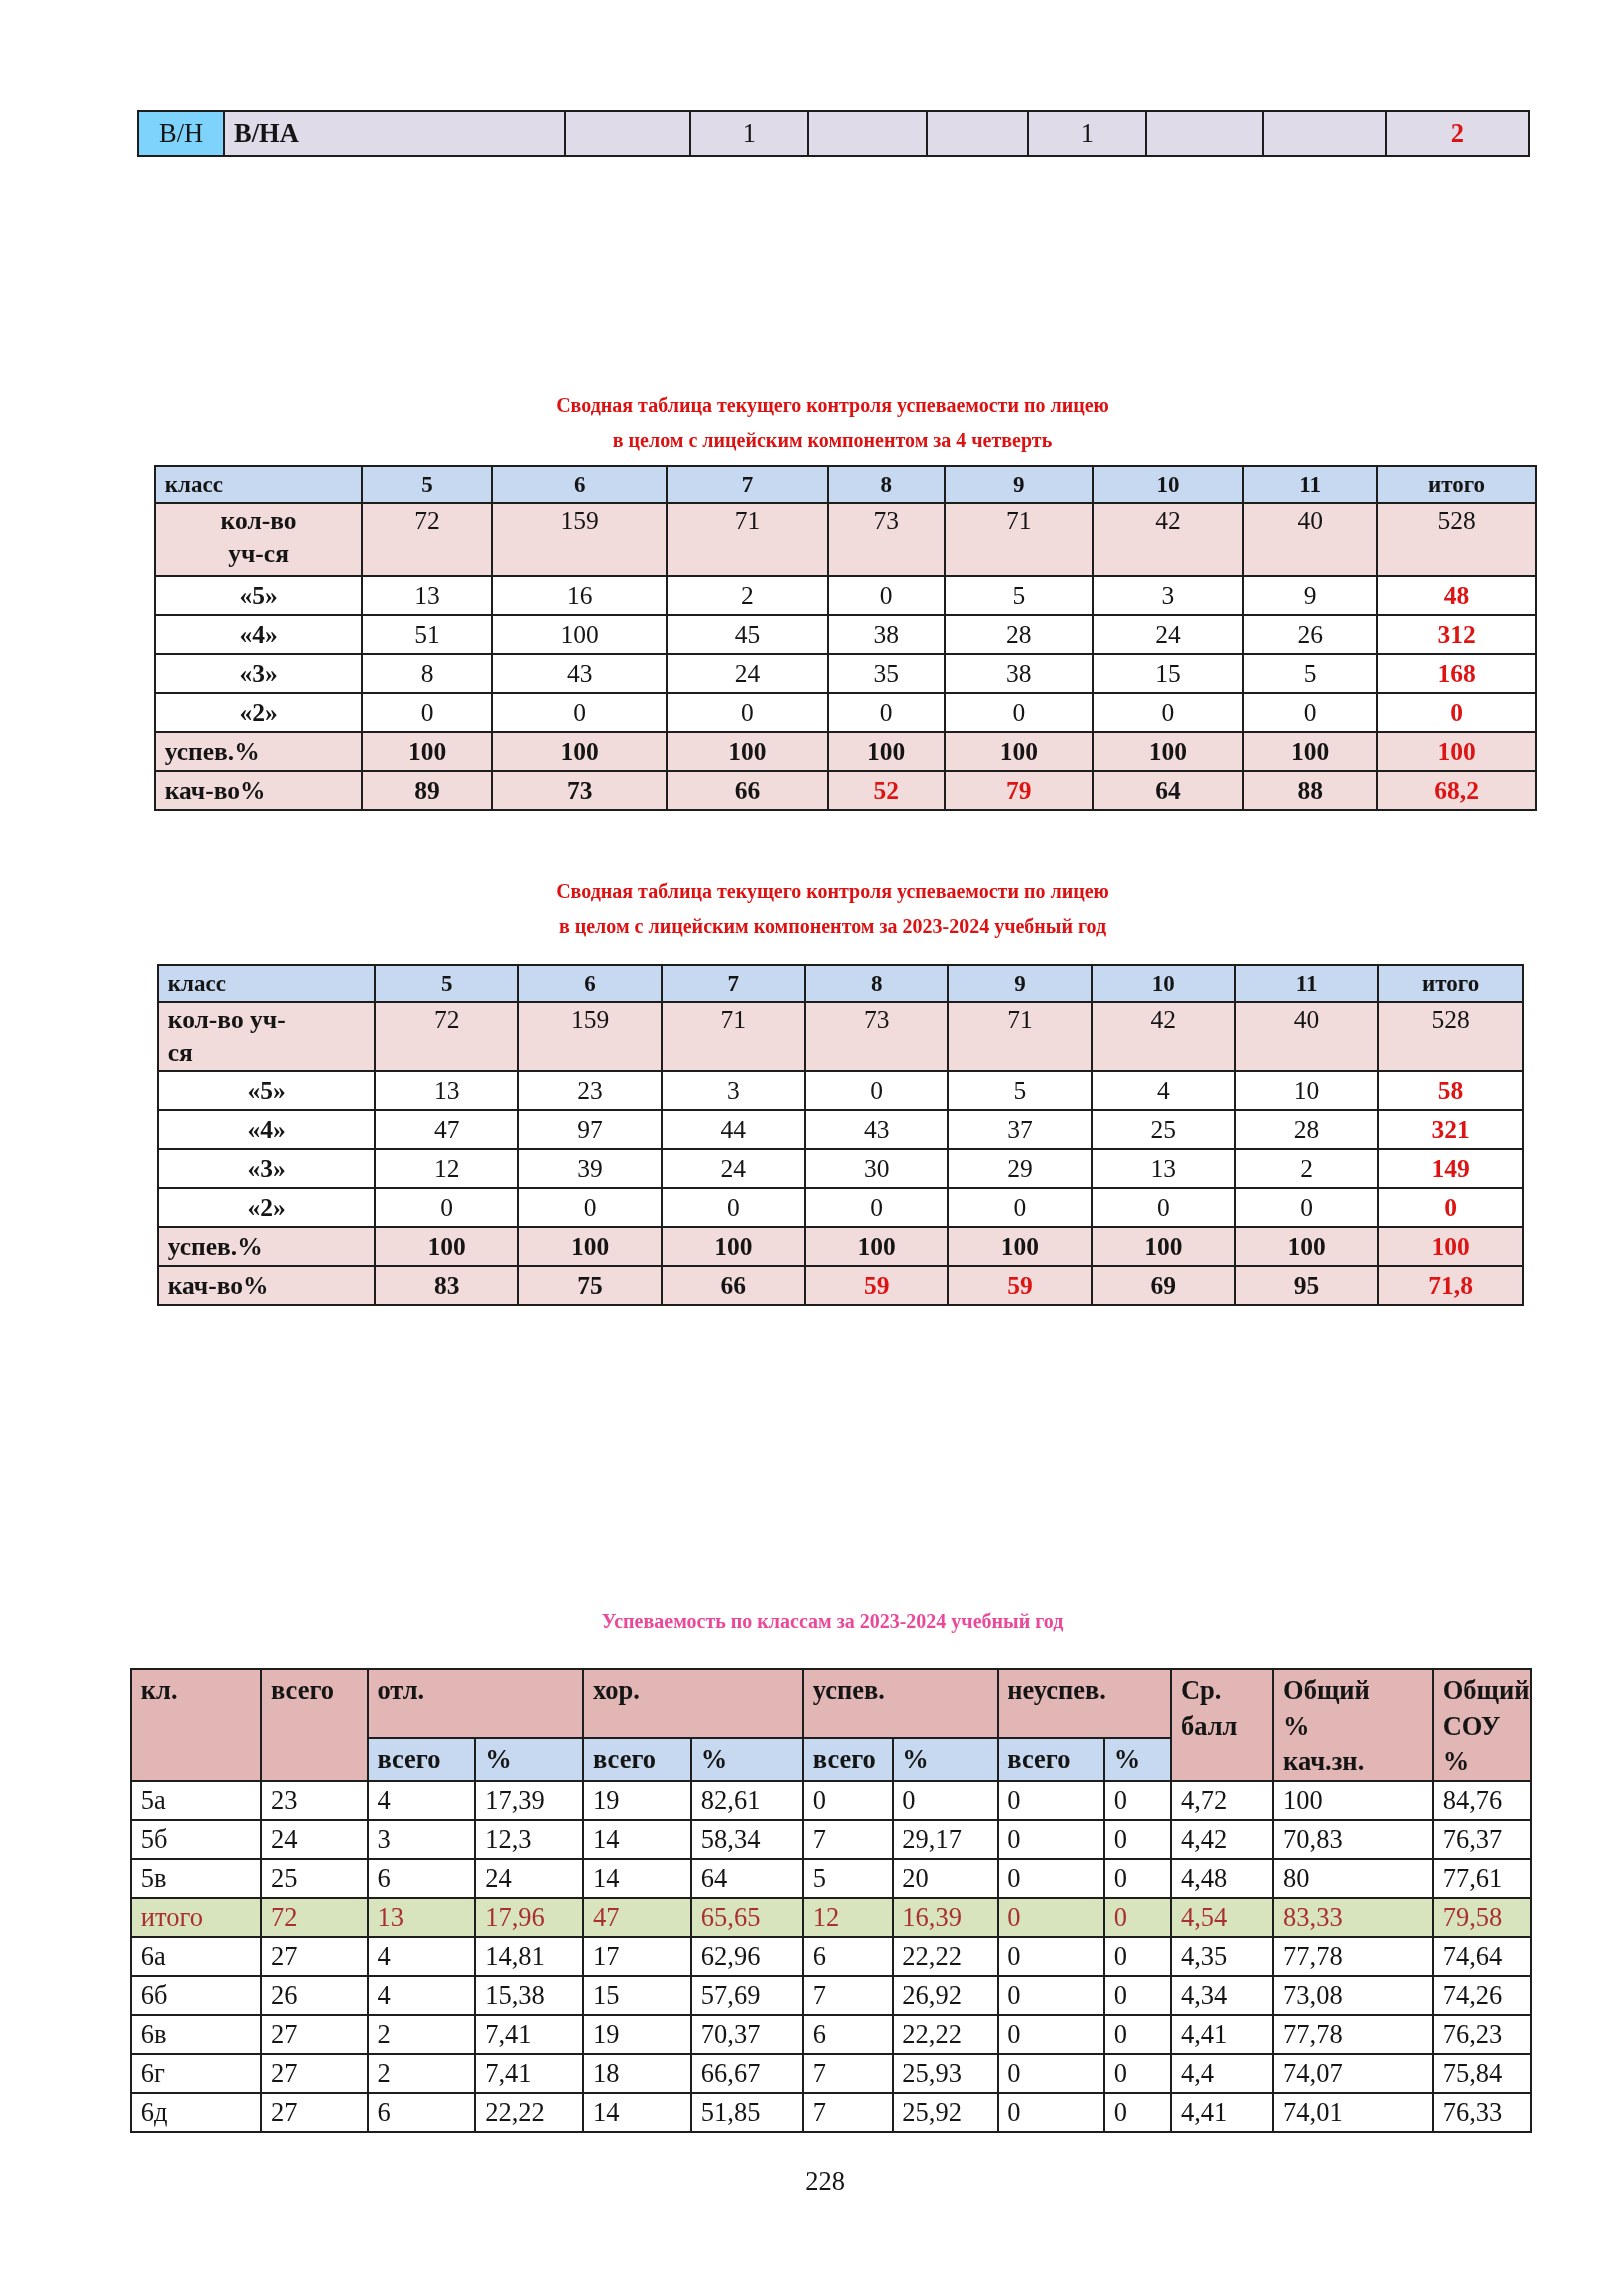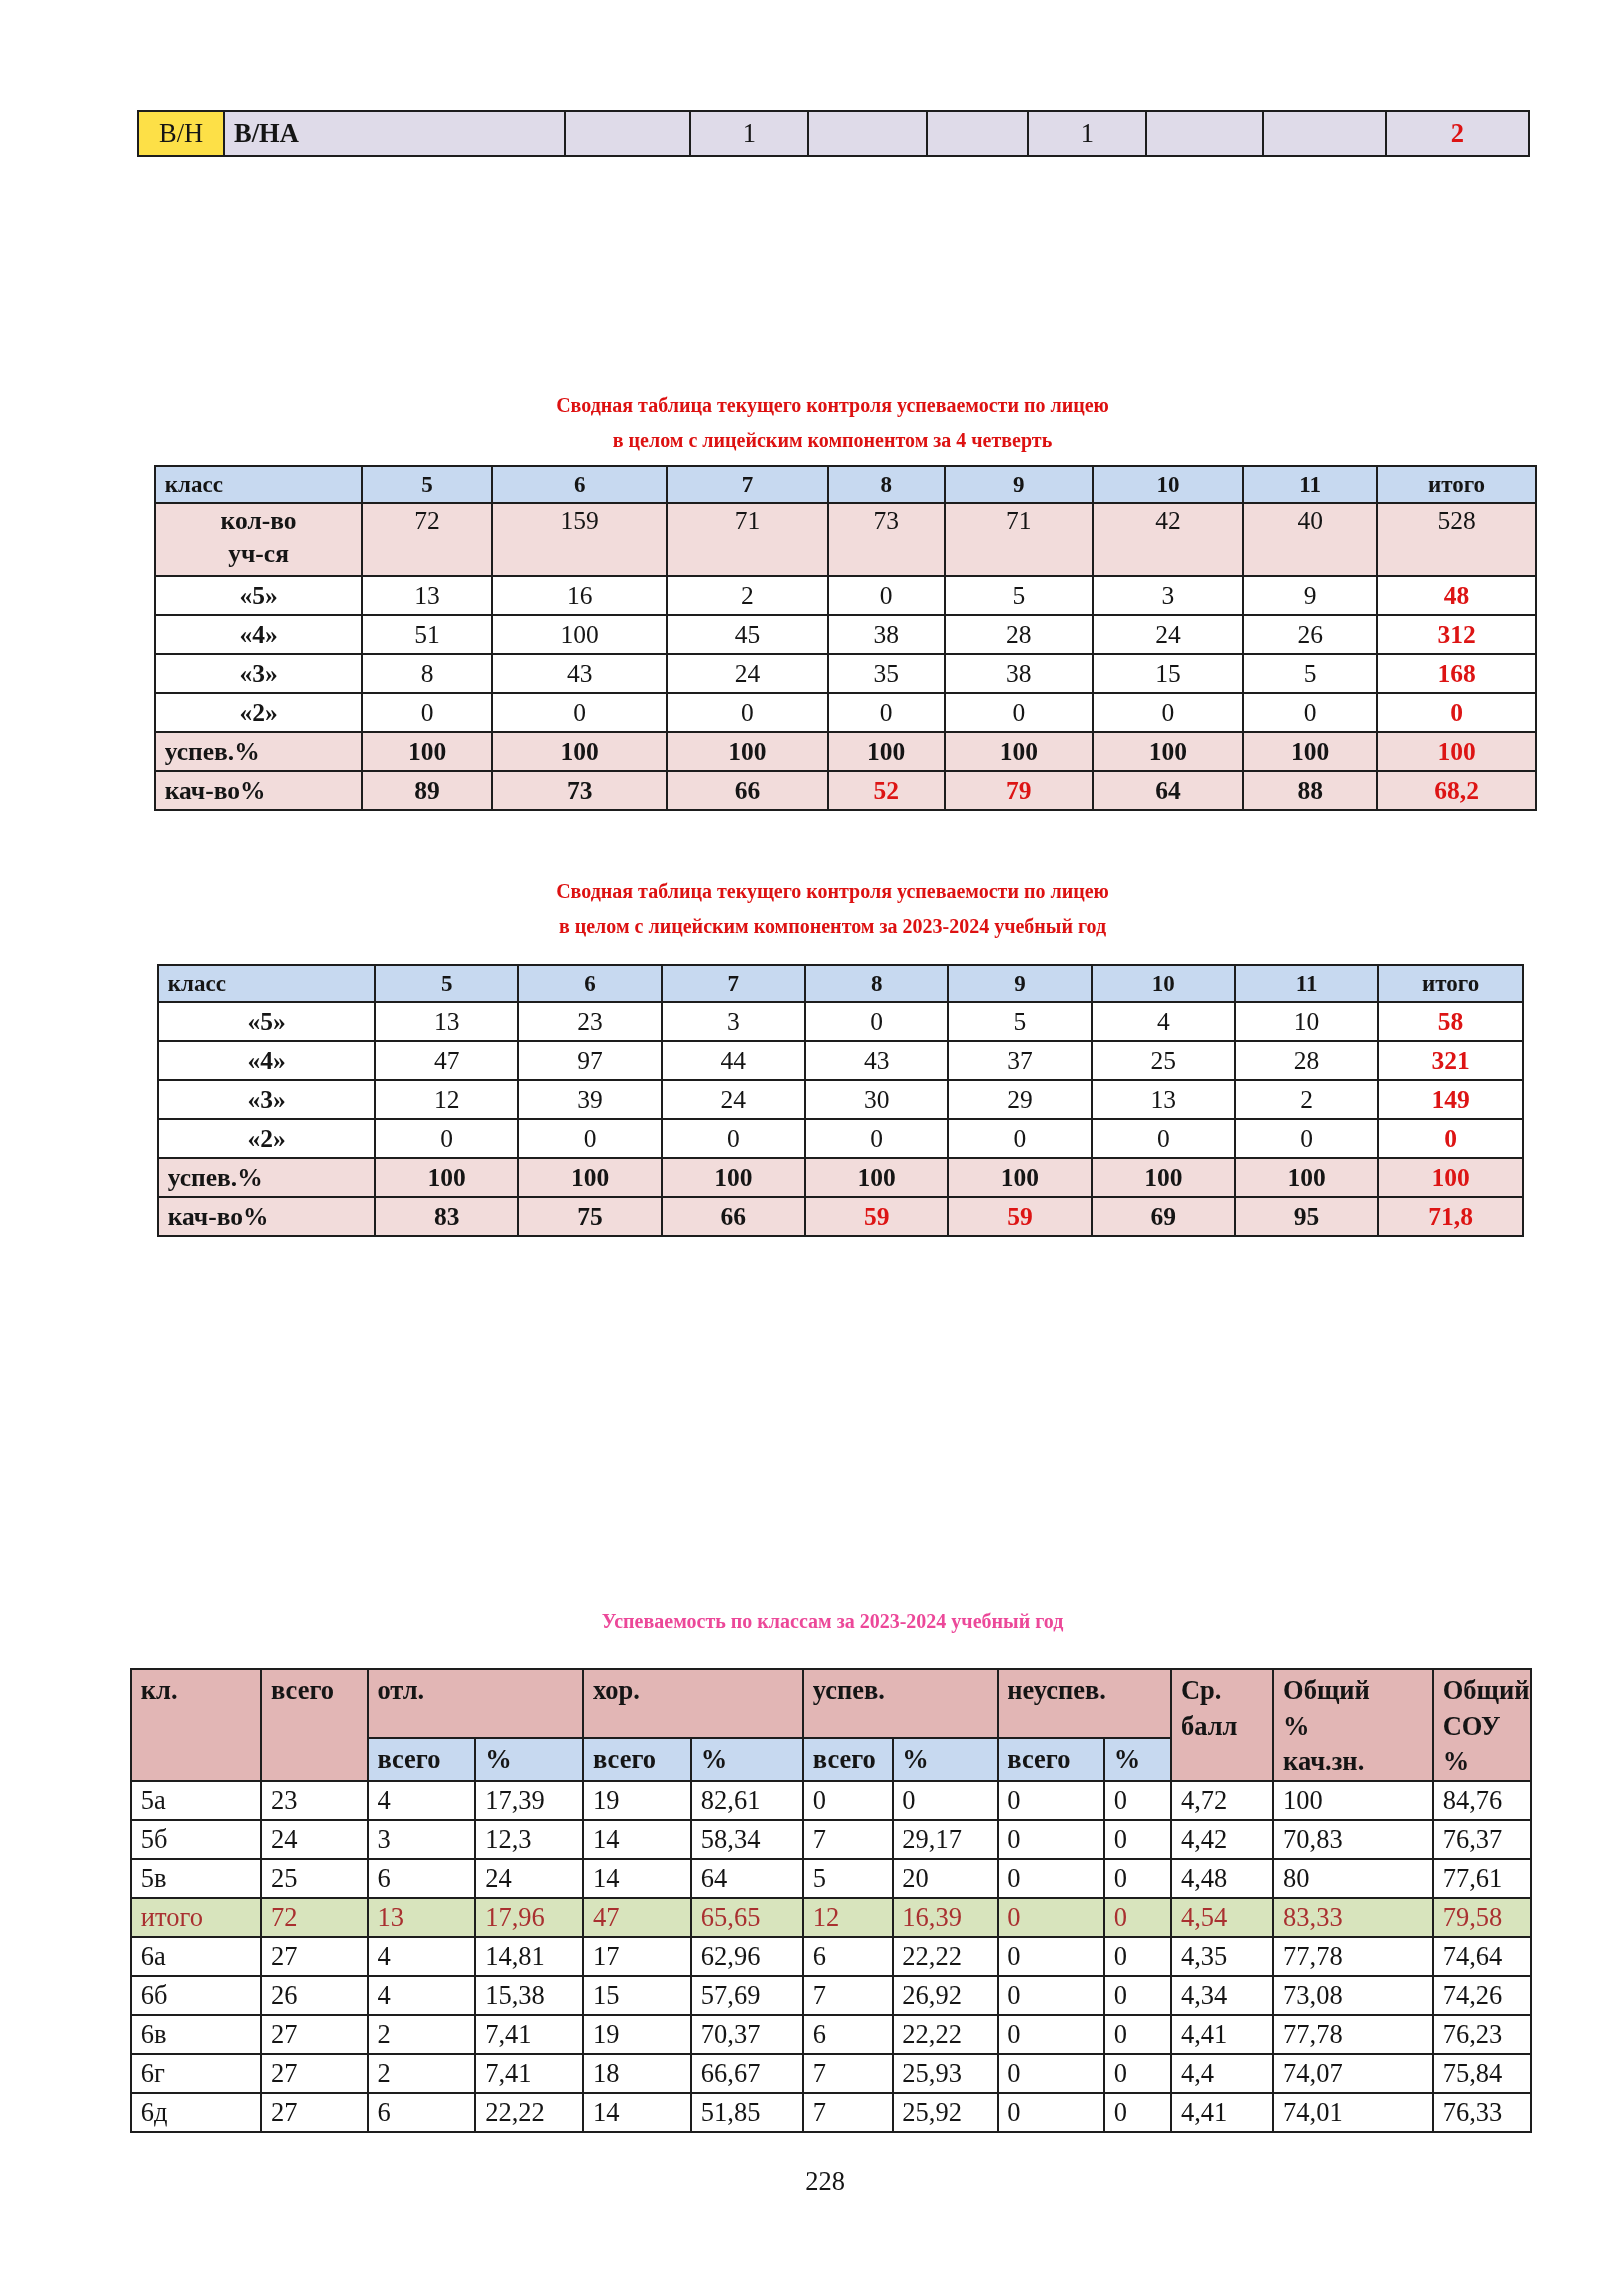--- a/index.html
+++ b/index.html
@@ -14,21 +14,21 @@
     font-size:25.5px;line-height:1.3;padding:0;overflow:hidden;white-space:pre-line;
   }
   table{border:2.9px solid #1d1d1d;}
   .al{text-align:left;padding-left:8.8px;}
   .b{font-weight:bold;}
   .red{color:var(--value_red);font-weight:bold;}
 
   
   #toptable-wrap{left:137px;top:110px;width:1393px;}
   #toptable td{height:43px;background:var(--top_row_lavender);font-size:26.5px;}
-  #toptable td.white-bg{background:#fde047;margin-top:8px;}
+  #toptable td.white-bg{background:#7dd3fc;margin-top:8px;}
 
   
   .title{font-weight:bold;font-size:20px;line-height:35px;text-align:center;width:1411px;left:127px;}
   .red-title{color:var(--title_red);}
 
   
   .sum thead tr{height:37px;}
   .sum tbody tr{height:39px;}
   .sum th{background:var(--header_blue);font-weight:bold;font-size:23px;}
   .sum tr.pink td{background:var(--row_pink);}
@@ -233,20 +233,32 @@
             <th>6</th>
             <th>7</th>
             <th>8</th>
             <th>9</th>
             <th>10</th>
             <th>11</th>
             <th>итого</th>
           </tr>
         </thead>
         <tbody>
+          <tr class="pink tall">
+            <td class="lab al">кол-во уч-
+ся</td>
+            <td>72</td>
+            <td>159</td>
+            <td>71</td>
+            <td>73</td>
+            <td>71</td>
+            <td>42</td>
+            <td>40</td>
+            <td>528</td>
+          </tr>
           <tr>
             <td class="lab">«5»</td>
             <td>13</td>
             <td>23</td>
             <td>3</td>
             <td>0</td>
             <td>5</td>
             <td>4</td>
             <td>10</td>
             <td class="red">58</td>

